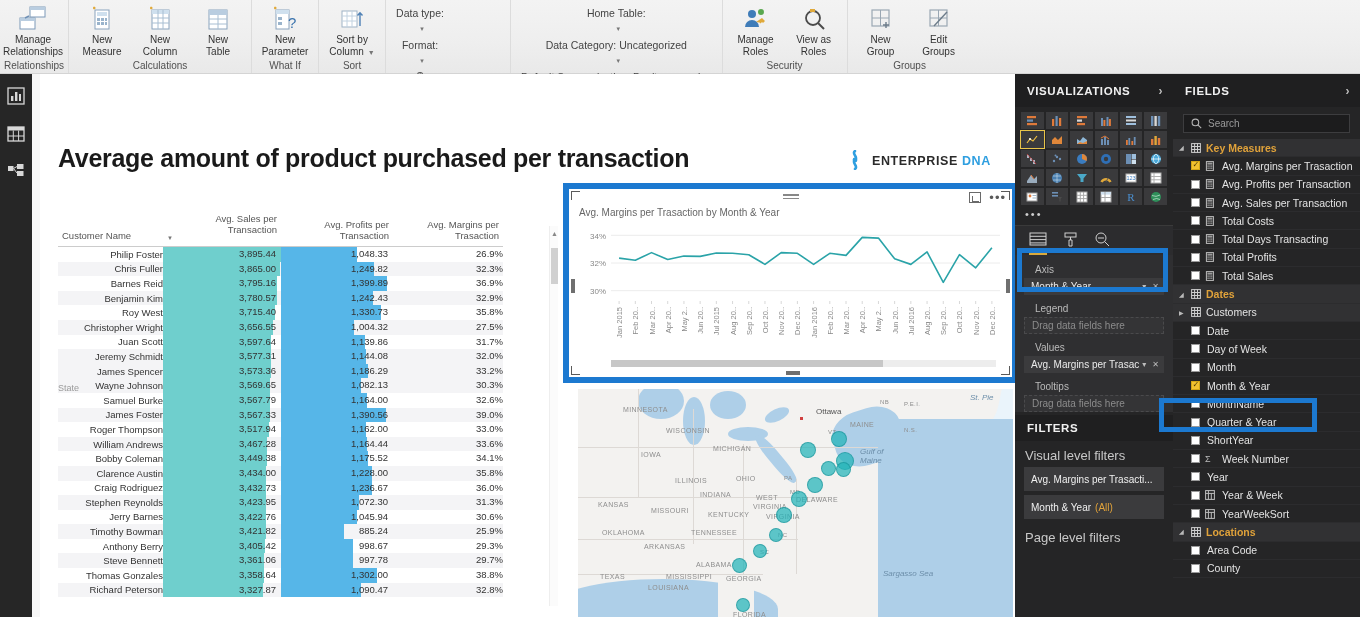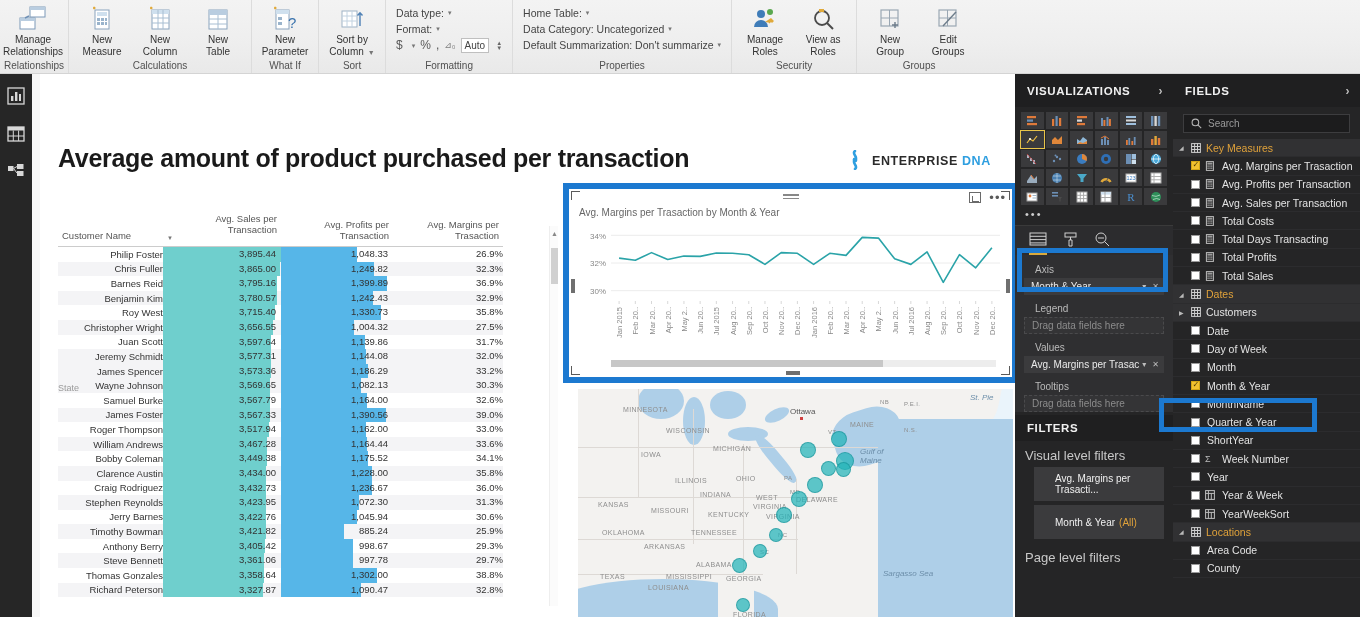--- a/index.html
+++ b/index.html
@@ -21,21 +21,21 @@
   }
   .rgroup{ position:relative; display:flex; flex-direction:column; justify-content:flex-start;
            padding:2px 4px 0 4px; border-right:1px solid #dcdcdc; }
   .rgroup .gitems{ display:flex; flex:1; align-items:flex-start; }
   .glabel{ text-align:center; font-size:10px; color:#505050; padding-bottom:2px; }
   .bigbtn{ width:58px; display:flex; flex-direction:column; align-items:center;
            padding:3px 2px 0 2px; cursor:default; }
   .bigbtn .ico{ height:28px; display:flex; align-items:center; justify-content:center; }
   .bigbtn .lbl{ font-size:10px; line-height:11px; text-align:center; color:#333; margin-top:1px;}
   .stackgroup{ display:flex; flex-direction:column; justify-content:center; padding:3px 6px 0 6px;}
-  .srow{ font-size:10.5px; color:#444; line-height:16px; white-space:nowrap; display:flex; align-items:center;}
+  .srow{ font-size:10.5px; color:#444; line-height:16px; white-space:nowrap; display:flex; align-items:center;flex-direction:column;}
   .caret{ font-size:7px; color:#777; margin-left:4px; }
   .fmtrow{ display:flex; align-items:center; gap:5px; line-height:17px;}
   .autobox{ border:1px solid #bfbfbf; background:#fff; font-size:10px; padding:0 3px; height:15px;
             display:flex; align-items:center; }
   .spin{ display:flex; flex-direction:column; font-size:6px; color:#666; line-height:5px; margin-left:2px;}
 
   
   #navstrip{
     position:absolute; left:0; top:74px; width:32px; height:543px;
     background:#262626;
@@ -155,36 +155,36 @@
   .welllabel{ font-size:10px; color:#bbb; padding:5px 0 3px 20px; }
   .wellbox{ margin:0 9px 3px 9px; background:#3b3b3d; height:17px; display:flex; align-items:center;
             justify-content:space-between; padding:0 5px 0 7px; font-size:10px; color:#eaeaea;}
   .wellbox.empty{ background:#343436; color:#8c8c8c; border:1px dashed #4a4a4c; }
   .wellbox .ctl{ display:flex; gap:6px; align-items:center; color:#bdbdbd; font-size:8px; }
   #axis-highlight{ position:absolute; left:1017px; top:248px; width:151px; height:44px;
                    border:5px solid #1c79d0; }
   .filterhdr{ background:#1f1f20; color:#f0f0f0; font-weight:bold; font-size:11.5px;
               letter-spacing:0.6px; padding:7px 0 7px 12px; }
   .flabel{ font-size:13px; color:#c8c8c8; padding:7px 0 4px 10px; }
-  .fcard{ margin:0 9px 4px 19px; background:#3b3b3d; height:34px; display:flex; align-items:center;
-          padding-left:21px; font-size:10px; color:#f0f0f0; }
+  .fcard{ margin:0 9px 4px 9px; background:#3b3b3d; height:24px; display:flex; align-items:center;
+          padding-left:7px; font-size:10px; color:#f0f0f0; }
   .fcard .allx{ color:#e0a23a; margin-left:4px; }
 
   
   #fieldspane{
     position:absolute; left:1173px; top:74px; width:187px; height:543px;
     background:#252526; color:#d6d6d6; overflow:hidden;
   }
   #searchbox{ margin:7px 10px 6px 10px; height:19px; background:#1c1c1d; border:1px solid #3d3d3f;
               display:flex; align-items:center; gap:6px; padding-left:7px; }
   #searchbox .ph{ font-size:10px; color:#9a9a9a; }
   .frow{ display:flex; align-items:center; height:18.3px; padding-left:6px; gap:5px;
          font-size:10.5px; color:#e3e3e3; border-bottom:1px solid #2c2c2e; }
   .frow.tbl{ background:#313133; color:#e3e3e3; }
-  .frow.tbl.open{ color:#e0a23a; }
+  .frow.tbl.open{ color:#e0a23a;font-weight:bold; }
   .frow .tri{ font-size:6px; color:#b9b9b9; width:7px; }
   .chk{ width:9px; height:9px; border:1px solid #9a9a9a; background:#ffffff; display:inline-block; }
   .chk.on{ background:#f2c230; border-color:#d2a617; position:relative; }
   .chk.on:after{ content:'✓'; position:absolute; left:0.5px; top:-2px; font-size:8px; color:#4a3a05;}
   .ficon{ width:10px; height:10px; }
   .indent{ padding-left:10px; }
   #field-highlight{ position:absolute; left:1159px; top:398px; width:158px; height:34px;
                     border:5px solid #1c79d0; }
 </style>
 </head>
@@ -878,21 +878,21 @@
 
       <div class="border-line" style="left:0px;   top:58px;  width:300px; height:1px;"></div>
       <div class="border-line" style="left:0px;   top:108px; width:250px; height:1px;"></div>
       <div class="border-line" style="left:0px;   top:150px; width:220px; height:1px;"></div>
       <div class="border-line" style="left:0px;   top:185px; width:185px; height:1px;"></div>
       <div class="border-line" style="left:60px;  top:0px;   width:1px; height:108px;"></div>
       <div class="border-line" style="left:115px; top:20px;  width:1px; height:135px;"></div>
       <div class="border-line" style="left:165px; top:55px;  width:1px; height:130px;"></div>
       <div class="border-line" style="left:218px; top:90px;  width:1px; height:95px;"></div>
 
-      <div class="citylbl" style="left:212px; top:18px;">Ottawa</div>
+      <div class="citylbl" style="left:238px; top:18px;">Ottawa</div>
       <div style="position:absolute;left:222px;top:28px;width:3px;height:3px;background:#d04040;"></div>
 
       <div class="statelbl" style="left:45px;  top:17px;">MINNESOTA</div>
       <div class="statelbl" style="left:88px;  top:38px;">WISCONSIN</div>
       <div class="statelbl" style="left:63px;  top:62px;">IOWA</div>
       <div class="statelbl" style="left:135px; top:56px;">MICHIGAN</div>
       <div class="statelbl" style="left:97px;  top:88px;">ILLINOIS</div>
       <div class="statelbl" style="left:122px; top:102px;">INDIANA</div>
       <div class="statelbl" style="left:158px; top:86px;">OHIO</div>
       <div class="statelbl sm" style="left:206px; top:86px;">PA</div>

